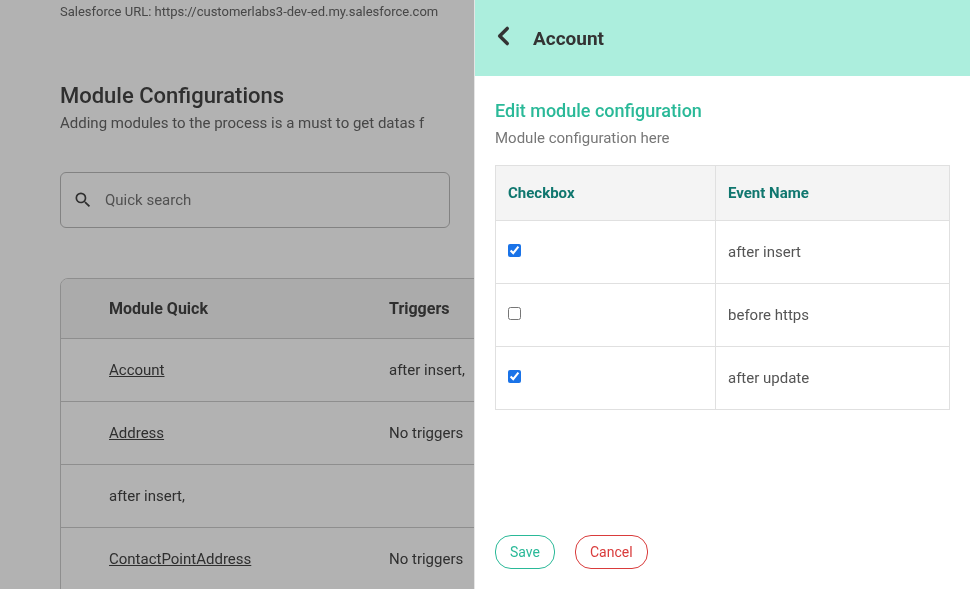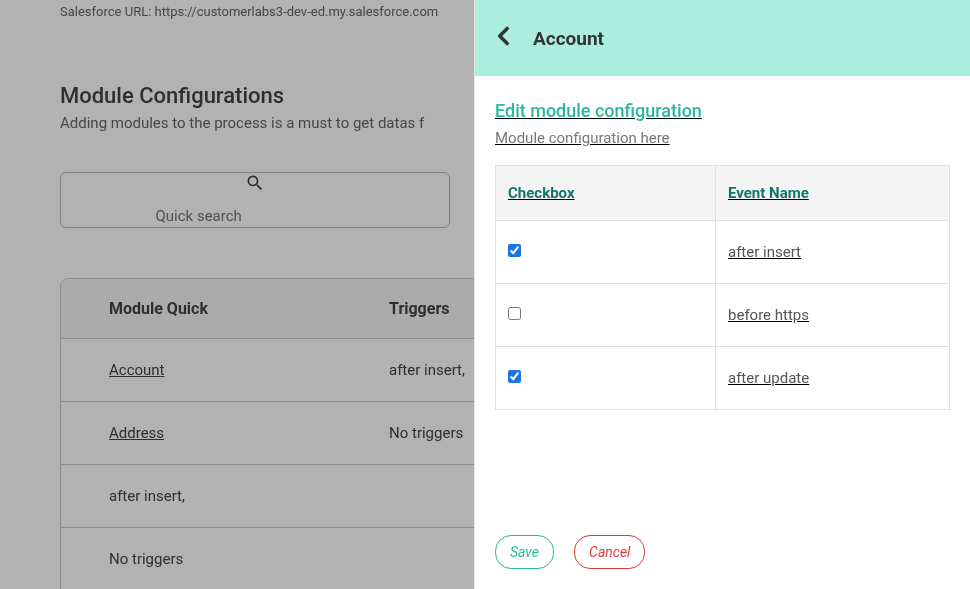--- a/index.html
+++ b/index.html
@@ -3,51 +3,51 @@
   <meta charset="utf-8">
   <style>
     * { margin: 0; padding: 0; box-sizing: border-box; font-family: -apple-system, BlinkMacSystemFont, "Segoe UI", Roboto, Arial, sans-serif; }
     body { width: 970px; height: 589px; overflow: hidden; position: relative; background: #fff; }
     
     
     .main-bg { position: absolute; top: 0; left: 0; width: 970px; height: 589px; padding: 0 60px; color: #666; }
     .main-bg .url-line { font-size: 13px; color: #666; padding: 4px 0; }
     .section-heading { font-size: 22px; color: #444; font-weight: 500; margin-top: 60px; }
     .section-sub { font-size: 15px; color: #666; margin-top: 6px; }
-    .search-box { margin-top: 40px; border: 1px solid #bbb; border-radius: 6px; width: 390px; height: 56px; display: flex; align-items: center; padding: 0 12px; gap: 12px; flex-direction: column; }
+    .search-box { margin-top: 40px; border: 1px solid #bbb; border-radius: 6px; width: 390px; height: 56px; display: flex; align-items: center; padding: 0 12px; gap: 12px; }
     .search-box input { border: none; outline: none; font-size: 15px; color: #666; flex: 1; background: transparent; }
     .search-icon { width: 20px; height: 20px; color: #444; }
     
     .module-table { margin-top: 50px; border: 1px solid #ccc; border-radius: 8px 8px 0 0; overflow: hidden; }
     .module-table-header { display: flex; background: #f5f5f5; border-bottom: 1px solid #ccc; padding: 20px 48px; font-weight: 700; font-size: 16px; color: #444; }
     .module-table-header .col-name { flex: 0 0 280px; }
     .module-row { display: flex; padding: 22px 48px; border-bottom: 1px solid #ccc; font-size: 15px; color: #444; }
     .module-row .col-name { flex: 0 0 280px; text-decoration: underline; }
     
     
     .overlay { position: absolute; top: 0; left: 0; width: 970px; height: 589px; background: rgba(0,0,0,0.30); }
     
     
     .panel { position: absolute; top: 0; right: 0; width: 496px; height: 589px; background: #fff; display: flex; flex-direction: column; border-left: 1px solid rgba(0,0,0,0.1); }
     .panel-header { background: #aceedd; height: 76px; display: flex; align-items: center; padding: 0 16px; gap: 16px; }
     .panel-header .back { cursor: pointer; color: #333; }
     .panel-header .title { font-size: 19px; font-weight: 700; color: #333; }
     
-    .panel-body { padding: 24px 20px 0 20px; flex: 1; text-decoration: underline; }
+    .panel-body { padding: 24px 20px 0 20px; flex: 1; }
     .panel-body h3 { color: #2ab998; font-weight: 500; font-size: 18px; }
     .panel-body .subtitle { color: #777; font-size: 15px; margin-top: 8px; }
     
     .evt-table { width: 100%; border-collapse: collapse; margin-top: 18px; border: 1px solid #e0e0e0; }
     .evt-table th { background: #f4f4f4; text-align: left; padding: 18px 12px; font-size: 15px; color: #0f766e; font-weight: 700; border: 1px solid #e0e0e0; }
     .evt-table td { padding: 22px 12px; font-size: 15px; color: #555; border: 1px solid #e0e0e0; }
     .evt-table td.chk { width: 220px; }
     .evt-table input[type=checkbox] { width: 13px; height: 13px; accent-color: #1a73e8; }
     
     .panel-actions { padding: 20px; display: flex; gap: 20px; }
-    .btn { border-radius: 16px; font-size: 14px; padding: 8px 14px; background: #fff; cursor: pointer; font-style: italic; }
+    .btn { border-radius: 16px; font-size: 14px; padding: 8px 14px; background: #fff; cursor: pointer; }
     .btn-save { border: 1px solid #2ab998; color: #2ab998; }
     .btn-cancel { border: 1px solid #d93b3b; color: #d93b3b; }
   </style>
 </head>
 <body>
 
 <div class="main-bg">
   <div class="url-line">
     <span>Salesforce URL:</span>
     <span>https://customerlabs3-dev-ed.my.salesforce.com</span>
@@ -74,20 +74,21 @@
       <div>after insert,</div>
     </div>
     <div class="module-row">
       <div class="col-name">Address</div>
       <div>No triggers</div>
     </div>
     <div class="module-row">
       <div>after insert,</div>
     </div>
     <div class="module-row">
+      <div class="col-name">ContactPointAddress</div>
       <div>No triggers</div>
     </div>
   </div>
 </div>
 
 <div class="overlay"></div>
 
 <div class="panel">
   <div class="panel-header">
     <span class="back">

